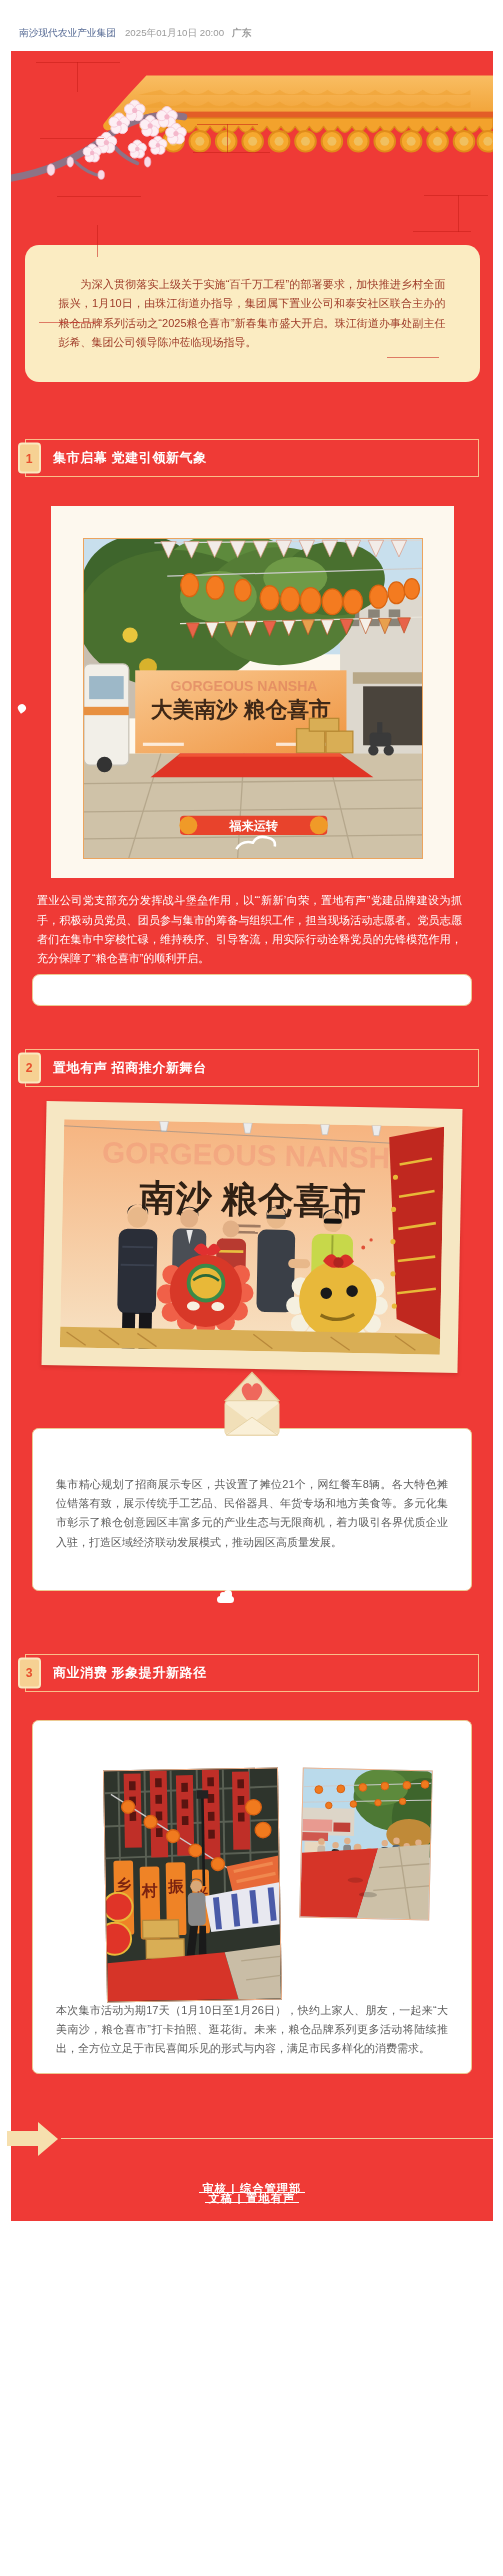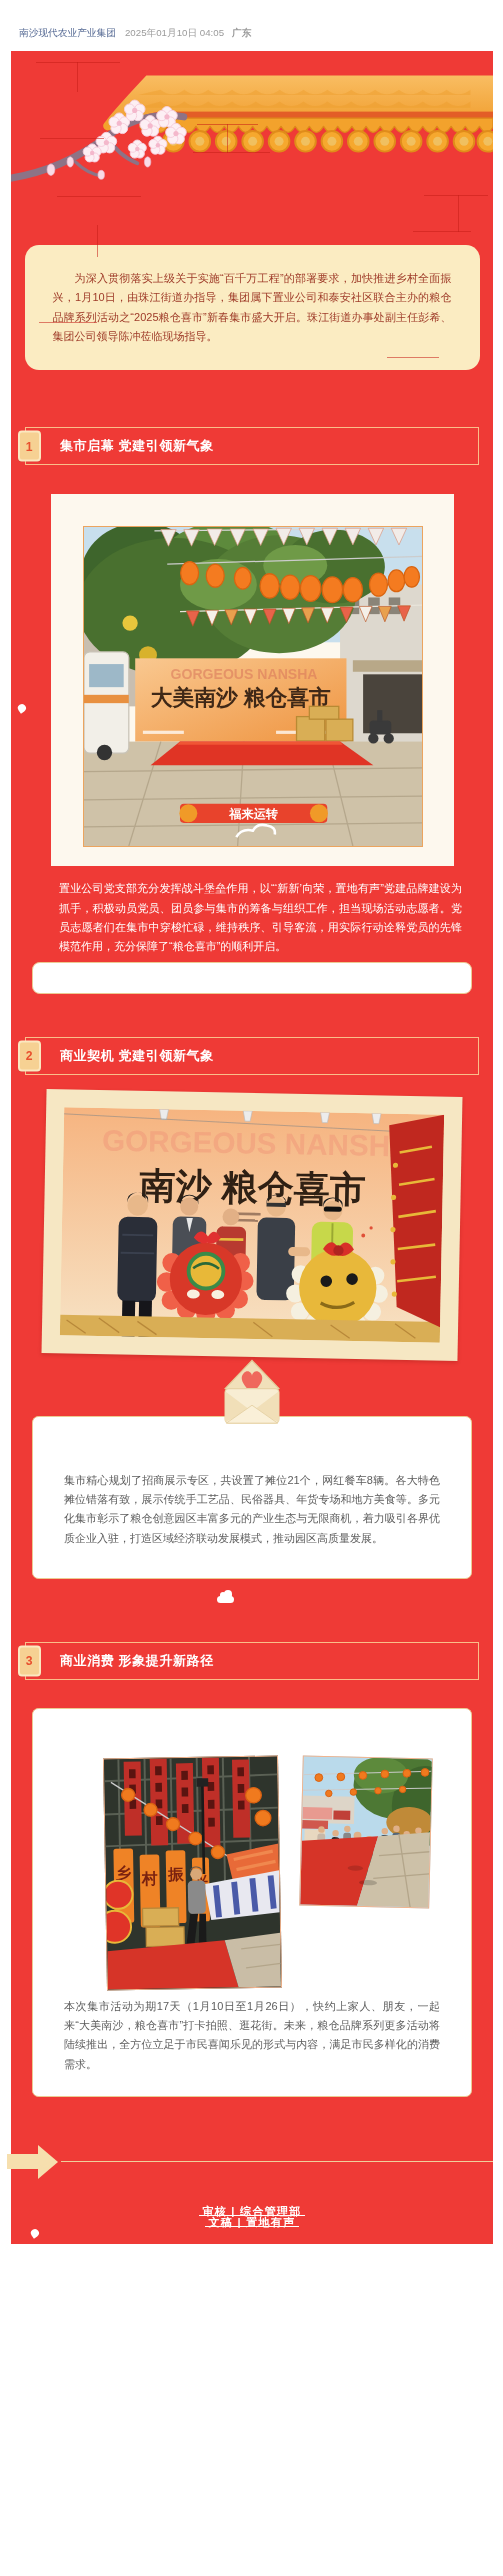--- a/index.html
+++ b/index.html
@@ -15,55 +15,55 @@
 
   
   .red-wrap{position:relative;margin:0 11px;background:#ef3a36;padding-bottom:17.4px;}
   .bk{position:absolute;background:rgba(198,30,24,.55);}
   .bk.h{height:1.3px;} .bk.v{width:1.3px;}
 
   .banner{display:block;width:482px;height:142px;}
 
   
   .cream-box{margin:0 13.5px;background:#fbecc2;border-radius:14px;padding:14px 18px;}
-  .cream-box p{margin:10px;font-size:11px;line-height:19.3px;color:#9e3a28;text-align:justify;text-indent:2em;}
+  .cream-box p{margin:16px;font-size:11px;line-height:19.3px;color:#9e3a28;text-align:justify;text-indent:2em;}
   .intro-box{margin-top:52px;}
   .closing-box{margin-top:64px;}
 
   
   .sec-head{position:relative;margin:0 14px;margin-top:57px;border:0.6px solid rgba(252,224,160,.8);height:36px;}
-  .sec-head .sec-title{position:absolute;left:34px;top:50%;transform:translateY(-50%);
+  .sec-head .sec-title{position:absolute;left:27px;top:50%;transform:translateY(-50%);
       color:#ffffff;font-size:13px;font-weight:700;letter-spacing:0.6px;}
   .num-badge{position:absolute;left:-8.4px;top:50%;transform:translateY(-50%);
       width:19.3px;height:27px;background:#f6d193;border:2.6px solid #fbe8c0;border-radius:3.9px;
       display:flex;align-items:center;justify-content:center;
       color:#e8502e;font-size:12.2px;font-weight:700;box-shadow:0 0.6px 0 rgba(0,0,0,.08);}
   .sec-head.h2{margin-top:43px;}
   .sec-head.h3{margin-top:63px;}
 
   
   .photo-mat1{margin:29px auto 0 auto;width:403px;height:372px;background:#fdf8ee;box-sizing:border-box;
       padding:32px 32px 19.3px 32px;}
   .photo-mat1 svg{display:block;width:340px;height:321px;border:1.3px solid #eca45e;box-sizing:border-box;}
 
   .photo-mat2{margin:18px auto 0 auto;width:416px;height:264px;background:#f6e7c3;box-sizing:border-box;
       padding:18px;transform:rotate(1.1deg);box-shadow:0 1.9px 3.9px rgba(120,20,10,.25);}
   .photo-mat2 svg{display:block;width:380px;height:228px;}
 
   
-  .red-para{margin:13px 31px 0 48px;}
+  .red-para{margin:13px 31px 0 26px;}
   .red-para p{margin:0;font-size:11px;line-height:19.3px;color:#ffffff;text-align:justify;}
 
   .white-bar{margin:5.2px auto 0 auto;width:440px;height:32px;background:#ffffff;border:1px solid #ecca92;
       border-radius:7.7px;box-sizing:border-box;}
 
   
   .white-card{position:relative;margin:0 auto;width:440px;background:#ffffff;border:1px solid #ecca92;
       border-radius:6.4px;box-sizing:border-box;}
-  .white-card p{margin:8px;font-size:11px;line-height:19.3px;color:#5d5d5d;text-align:justify;}
+  .white-card p{margin:0;font-size:11px;line-height:19.3px;color:#5d5d5d;text-align:justify;}
   .card-sec2{margin-top:59px;height:163px;padding:46px 23px 0 23px;}
   .card-sec3{margin-top:28px;padding:31px 23px 14px 23px;}
 
   .envelope{position:absolute;left:50%;top:-62px;transform:translateX(-50%);width:64px;height:71px;}
 
   
   .collage{margin-top:17px;height:232px;position:relative;}
   .ph3{position:absolute;left:49px;top:0;width:175px;height:232px;transform:rotate(-1deg);}
   .ph3 svg{display:block;width:100%;height:100%;border:1.3px solid #f2b38c;box-sizing:border-box;background:#2e342c;}
   .ph4{position:absolute;left:245px;top:0;width:130px;height:150px;transform:rotate(1.4deg);}
@@ -92,21 +92,21 @@
   .credit-row:first-child{margin-top:0;}
 </style>
 </head>
 <body>
 
 <div class="page">
 
   <div class="art-header">
     <div class="byline">
       <a class="account" href="#">南沙现代农业产业集团</a>
-      <span class="pub-meta">2025年01月10日 04:05</span>
+      <span class="pub-meta">2025年01月10日 20:00</span>
       <span class="pub-region">广东</span>
     </div>
   </div>
 
   <div class="red-wrap">
 
     <div class="bk h" style="left:24.5px;top:11px;width:84px;"></div>
     <div class="bk v" style="left:66px;top:11px;height:30px;"></div>
     <div class="bk h" style="left:29px;top:87px;width:64px;"></div>
     <div class="bk h" style="left:186px;top:73px;width:61px;"></div>
@@ -405,21 +405,21 @@
       </svg>
     </div>
 
     <div class="red-para">
       <p>置业公司党支部充分发挥战斗堡垒作用，以“‘新新’向荣，置地有声”党建品牌建设为抓手，积极动员党员、团员参与集市的筹备与组织工作，担当现场活动志愿者。党员志愿者们在集市中穿梭忙碌，维持秩序、引导客流，用实际行动诠释党员的先锋模范作用，充分保障了“粮仓喜市”的顺利开启。</p>
     </div>
     <div class="white-bar"></div>
 
     <div class="sec-head h2">
       <span class="num-badge">2</span>
-      <span class="sec-title">商业契机 党建引领新气象</span>
+      <span class="sec-title">置地有声 招商推介新舞台</span>
     </div>
 
     <div class="photo-mat2">
       <svg viewBox="0 0 590 354" preserveAspectRatio="none">
         <defs>
             <linearGradient id="bd2" x1="0" y1="0" x2="0" y2="1">
           <stop offset="0" stop-color="#f6b480"></stop>
               <stop offset="1" stop-color="#f7e2c4"></stop>
             </linearGradient>
           </defs>

